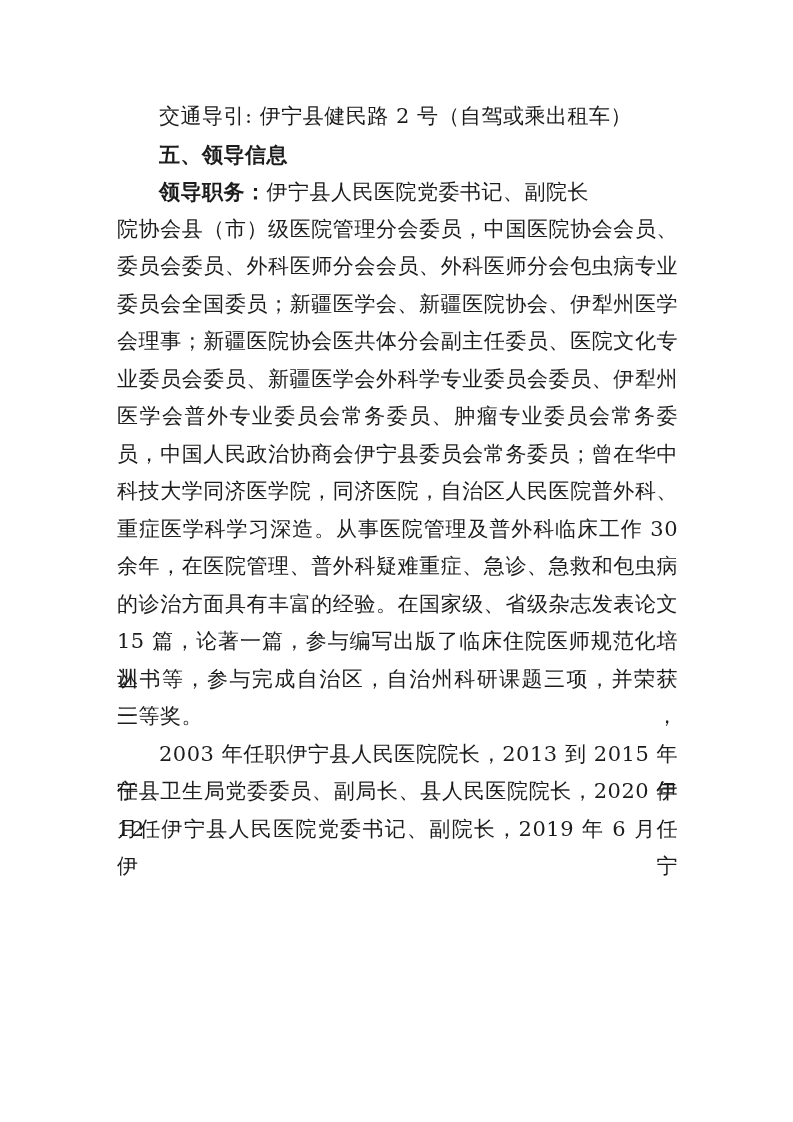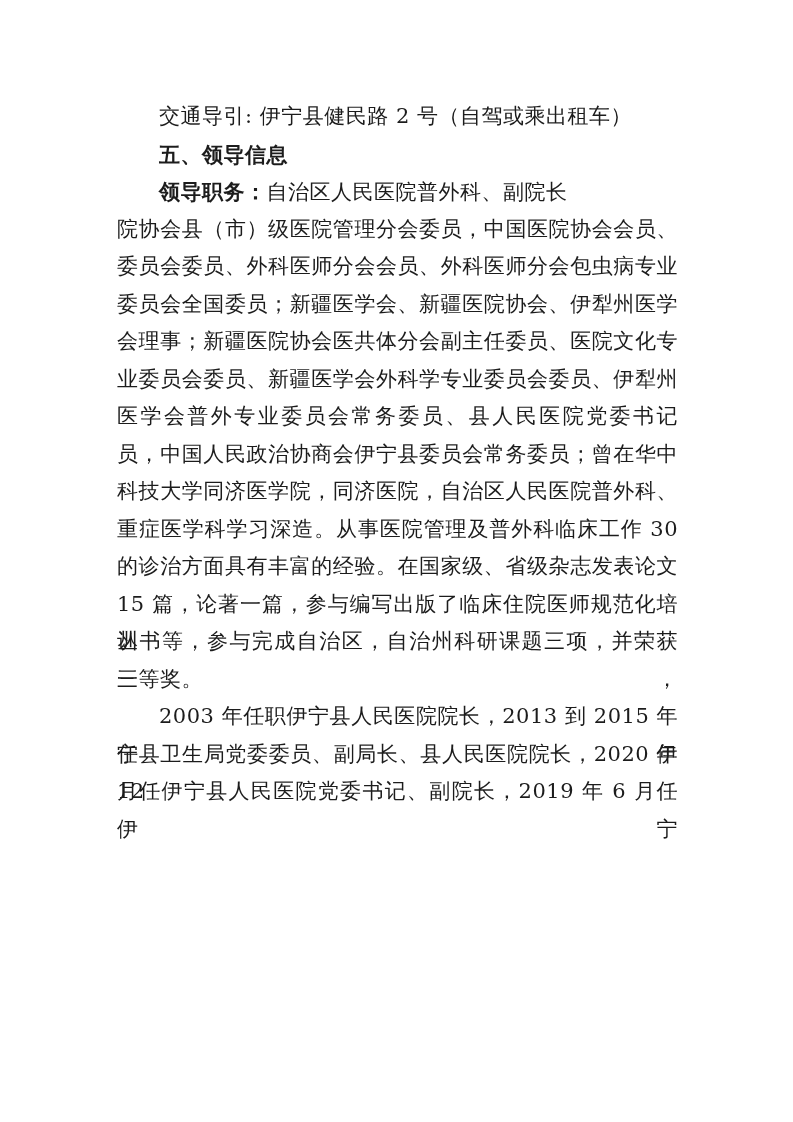--- a/index.html
+++ b/index.html
@@ -27,30 +27,31 @@
   }
   .bold{font-weight:700;text-align:center;}
 </style>
 </head>
 <body>
 
 <div class="page" style="background: rgb(255, 255, 255); color: rgb(28, 28, 28);">
   <div class="textblock">
       <div class="line indent"><span>交通导引: 伊宁县健民路 2 号（自驾或乘出租车）</span></div>
       <div class="line indent"><span class="bold">五、领导信息</span></div>
-      <div class="line indent"><span class="bold">领导职务：</span><span>自治区人民医院普外科、副院长</span></div>
+      <div class="line indent"><span class="bold">领导职务：</span><span>伊宁县人民医院党委书记、副院长</span></div>
       <div class="line just"><span>院协会县（市）级医院管理分会委员，中国医院协会会员、</span></div>
       <div class="line just"><span>委员会委员、外科医师分会会员、外科医师分会包虫病专业</span></div>
       <div class="line just"><span>委员会全国委员；新疆医学会、新疆医院协会、伊犁州医学</span></div>
       <div class="line just"><span>会理事；新疆医院协会医共体分会副主任委员、医院文化专</span></div>
       <div class="line just"><span>业委员会委员、新疆医学会外科学专业委员会委员、伊犁州</span></div>
-      <div class="line just"><span>医学会普外专业委员会常务委员、县人民医院党委书记</span></div>
+      <div class="line just"><span>医学会普外专业委员会常务委员、肿瘤专业委员会常务委</span></div>
       <div class="line just"><span>员，中国人民政治协商会伊宁县委员会常务委员；曾在华中</span></div>
       <div class="line just"><span>科技大学同济医学院，同济医院，自治区人民医院普外科、</span></div>
       <div class="line just"><span>重症医学科学习深造。从事医院管理及普外科临床工作 30</span></div>
+      <div class="line just"><span>余年，在医院管理、普外科疑难重症、急诊、急救和包虫病</span></div>
       <div class="line just"><span>的诊治方面具有丰富的经验。在国家级、省级杂志发表论文</span></div>
       <div class="line just"><span>15 篇，论著一篇，参与编写出版了临床住院医师规范化培训</span></div>
       <div class="line just"><span>丛书等，参与完成自治区，自治州科研课题三项，并荣获一，</span></div>
       <div class="line"><span>三等奖。</span></div>
       <div class="line indent just"><span>2003 年任职伊宁县人民医院院长，2013 到 2015 年任伊</span></div>
       <div class="line just"><span>宁县卫生局党委委员、副局长、县人民医院院长，2020 年 12</span></div>
       <div class="line just"><span>月任伊宁县人民医院党委书记、副院长，2019 年 6 月任伊宁</span></div>
     </div>
 </div>
 

